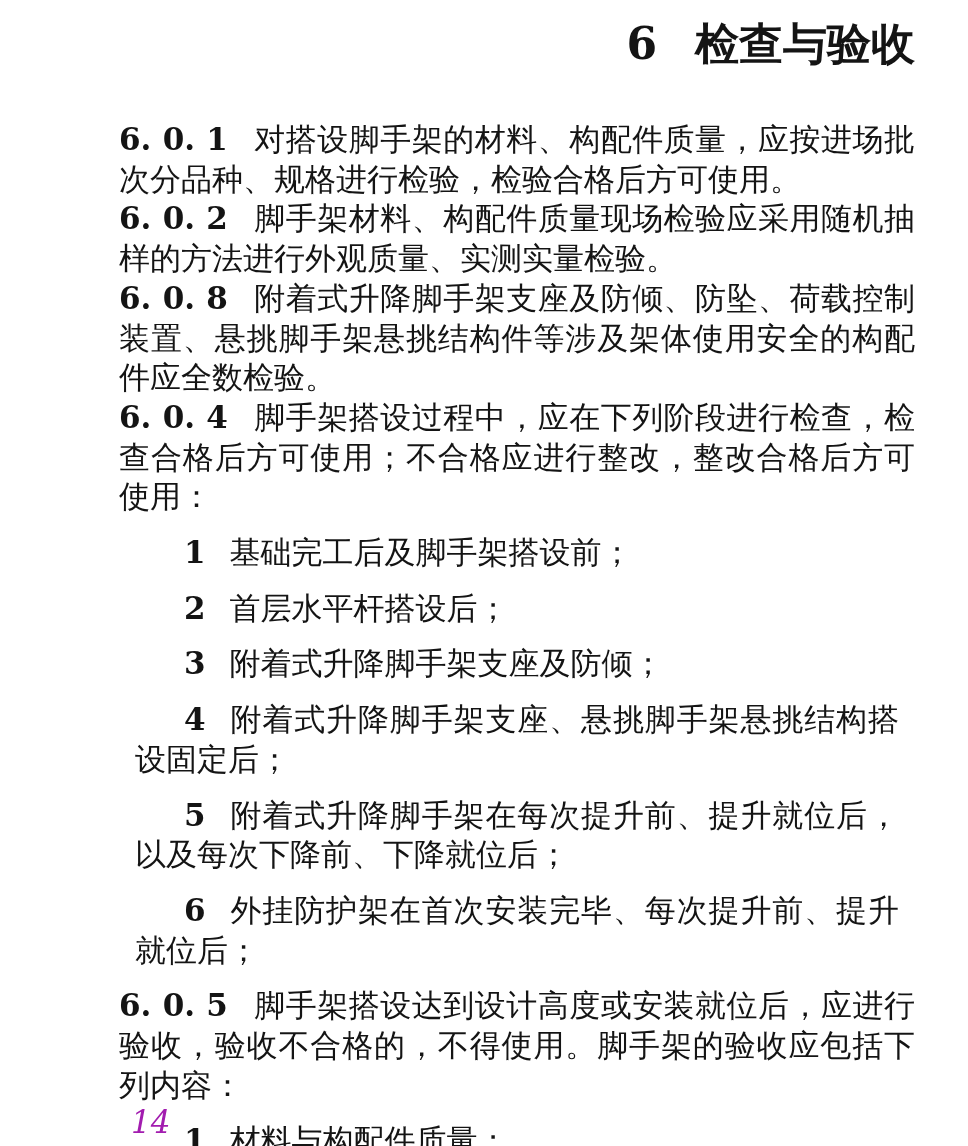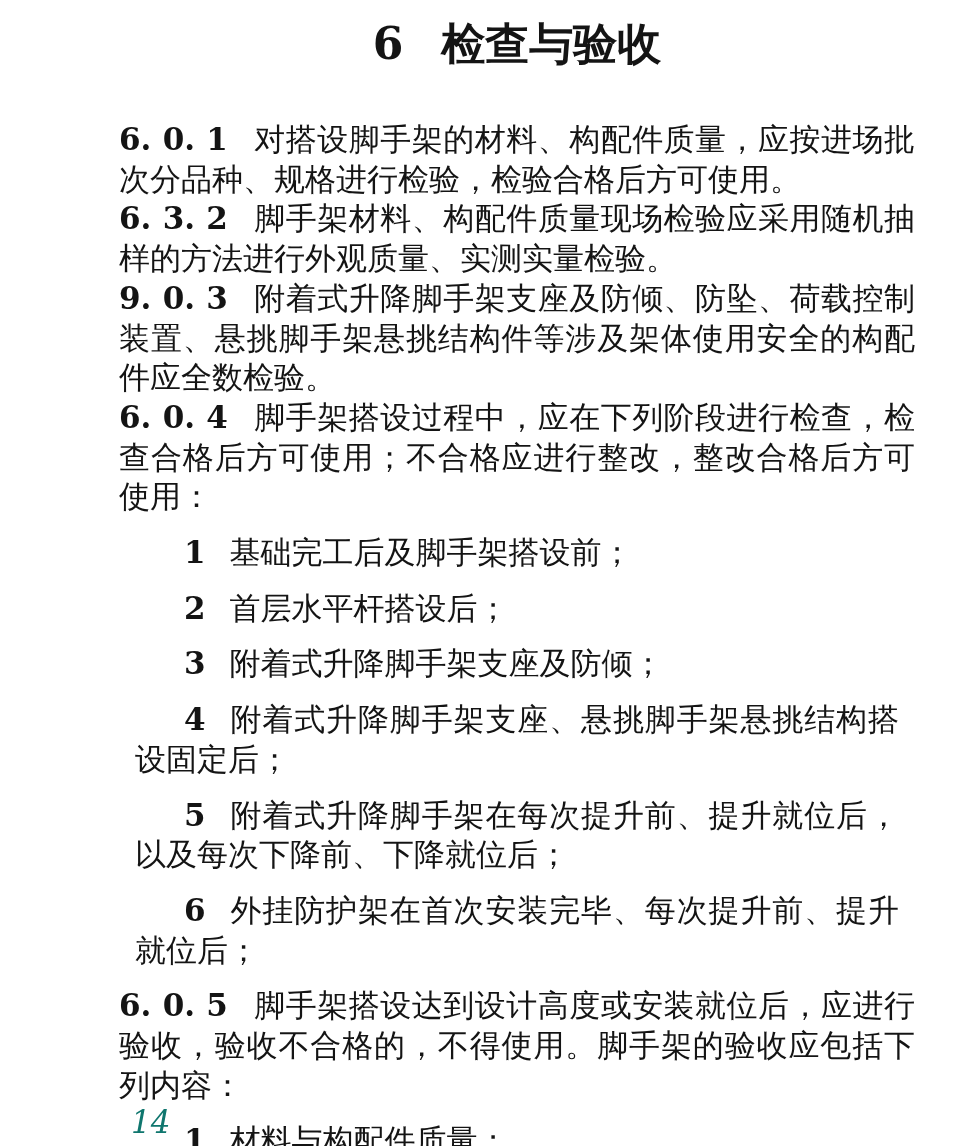--- a/index.html
+++ b/index.html
@@ -22,21 +22,21 @@
     width: 968px;
     height: 1146px;
     padding: 18px 53px 0 119px;
     box-sizing: border-box;
   }
   .title {
     margin: 0 0 50px 0;
     font-size: 44px;
     line-height: 52px;
     font-weight: bold;
-    text-align: center;
+    text-align: right;
     white-space: nowrap;
   }
   .chapter-num {
     margin-right: 38px;
   }
   .doc-body {
     font-size: 31px;
     line-height: 39.7px;
   }
   .clause {
@@ -56,39 +56,39 @@
   .inum {
     font-weight: bold;
     padding-right: 24px;
   }
   .page-number {
     position: absolute;
     left: 131px;
     top: 1104px;
     font-size: 31px;
     font-style: italic;
-    color: #0f766e;
+    color: #a21caf;
   }
 </style>
 </head>
 <body>
 
 <div class="page">
 
   <h1 class="title">
     <span class="chapter-num">6</span><span>检查与验收</span>
   </h1>
 
   <div class="doc-body">
 
     <p class="clause"><span class="cnum">6. 0. 1</span><span>对搭设脚手架的材料、构配件质量，应按进场批次分品种、规格进行检验，检验合格后方可使用。</span></p>
 
-    <p class="clause"><span class="cnum">6. 3. 2</span><span>脚手架材料、构配件质量现场检验应采用随机抽样的方法进行外观质量、实测实量检验。</span></p>
+    <p class="clause"><span class="cnum">6. 0. 2</span><span>脚手架材料、构配件质量现场检验应采用随机抽样的方法进行外观质量、实测实量检验。</span></p>
 
-    <p class="clause"><span class="cnum">9. 0. 3</span><span>附着式升降脚手架支座及防倾、防坠、荷载控制装置、悬挑脚手架悬挑结构件等涉及架体使用安全的构配件应全数检验。</span></p>
+    <p class="clause"><span class="cnum">6. 0. 8</span><span>附着式升降脚手架支座及防倾、防坠、荷载控制装置、悬挑脚手架悬挑结构件等涉及架体使用安全的构配件应全数检验。</span></p>
 
     <p class="clause"><span class="cnum">6. 0. 4</span><span>脚手架搭设过程中，应在下列阶段进行检查，检查合格后方可使用；不合格应进行整改，整改合格后方可使用：</span></p>
 
     <p class="item"><span class="inum">1</span><span>基础完工后及脚手架搭设前；</span></p>
     <p class="item"><span class="inum">2</span><span>首层水平杆搭设后；</span></p>
     <p class="item"><span class="inum">3</span><span>附着式升降脚手架支座及防倾；</span></p>
     <p class="item"><span class="inum">4</span><span>附着式升降脚手架支座、悬挑脚手架悬挑结构搭设固定后；</span></p>
     <p class="item"><span class="inum">5</span><span>附着式升降脚手架在每次提升前、提升就位后，以及每次下降前、下降就位后；</span></p>
     <p class="item"><span class="inum">6</span><span>外挂防护架在首次安装完毕、每次提升前、提升就位后；</span></p>
 

